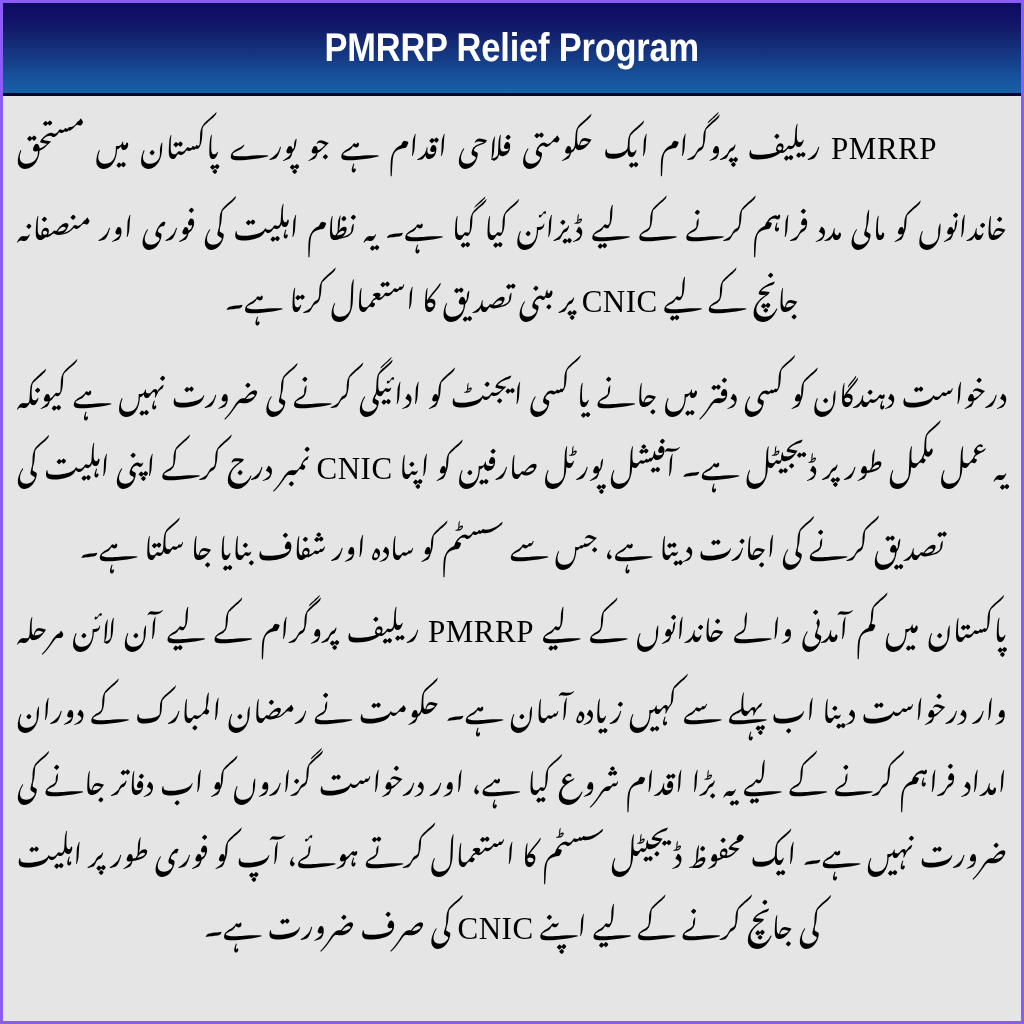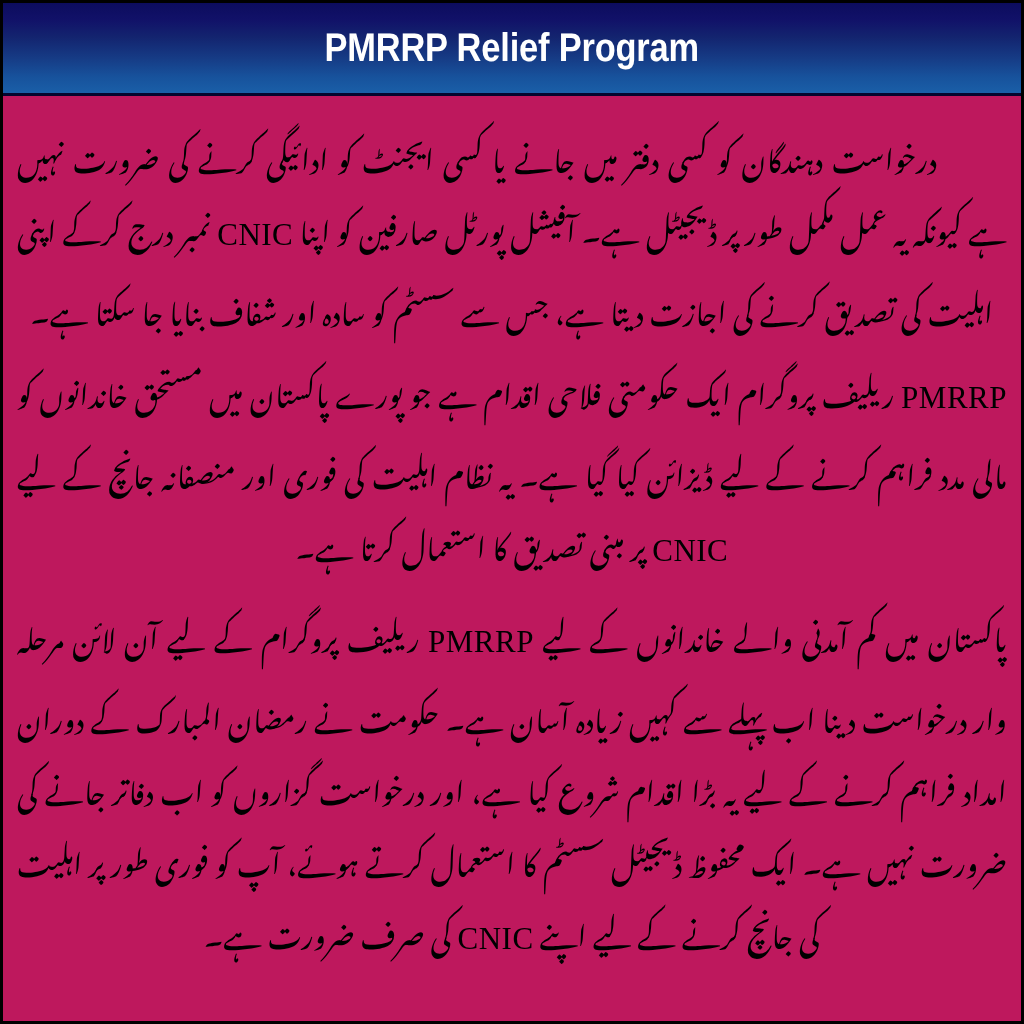--- a/index.html
+++ b/index.html
@@ -7,23 +7,23 @@
     margin: 0;
     padding: 0;
     background: #ffffff;
   }
 
   #page {
     position: relative;
     width: 1024px;
     height: 1024px;
     overflow: hidden;
-    background: #be185d;
+    background: #e5e5e5;
     box-sizing: border-box;
-    border: 3px solid #000000;
+    border: 3px solid #8b5cf6;
     font-family: "Liberation Serif", "DejaVu Serif", serif;
   }
 
   
   .banner {
     position: absolute;
     top: 0;
     left: 0;
     right: 0;
     height: 90px;
@@ -105,21 +105,21 @@
 <body>
 
 <div id="page">
 
   <div class="banner">
     <div class="banner-title">PMRRP Relief Program</div>
   </div>
 
   <div class="body-area">
 
+    <p class="urdu-para p1"><span class="lat">PMRRP</span> ریلیف پروگرام ایک حکومتی فلاحی اقدام ہے جو پورے پاکستان میں مستحق خاندانوں کو مالی مدد فراہم کرنے کے لیے ڈیزائن کیا گیا ہے۔ یہ نظام اہلیت کی فوری اور منصفانہ جانچ کے لیے <span class="lat">CNIC</span> پر مبنی تصدیق کا استعمال کرتا ہے۔</p>
+
     <p class="urdu-para p2">درخواست دہندگان کو کسی دفتر میں جانے یا کسی ایجنٹ کو ادائیگی کرنے کی ضرورت نہیں ہے کیونکہ یہ عمل مکمل طور پر ڈیجیٹل ہے۔ آفیشل پورٹل صارفین کو اپنا <span class="lat">CNIC</span> نمبر درج کرکے اپنی اہلیت کی تصدیق کرنے کی اجازت دیتا ہے، جس سے سسٹم کو سادہ اور شفاف بنایا جا سکتا ہے۔</p>
-
-    <p class="urdu-para p1"><span class="lat">PMRRP</span> ریلیف پروگرام ایک حکومتی فلاحی اقدام ہے جو پورے پاکستان میں مستحق خاندانوں کو مالی مدد فراہم کرنے کے لیے ڈیزائن کیا گیا ہے۔ یہ نظام اہلیت کی فوری اور منصفانہ جانچ کے لیے <span class="lat">CNIC</span> پر مبنی تصدیق کا استعمال کرتا ہے۔</p>
 
     <p class="urdu-para p3">پاکستان میں کم آمدنی والے خاندانوں کے لیے <span class="lat">PMRRP</span> ریلیف پروگرام کے لیے آن لائن مرحلہ وار درخواست دینا اب پہلے سے کہیں زیادہ آسان ہے۔ حکومت نے رمضان المبارک کے دوران امداد فراہم کرنے کے لیے یہ بڑا اقدام شروع کیا ہے، اور درخواست گزاروں کو اب دفاتر جانے کی ضرورت نہیں ہے۔ ایک محفوظ ڈیجیٹل سسٹم کا استعمال کرتے ہوئے، آپ کو فوری طور پر اہلیت کی جانچ کرنے کے لیے اپنے <span class="lat">CNIC</span> کی صرف ضرورت ہے۔</p>
 
   </div>
 
 </div>
 
 </body></html>

